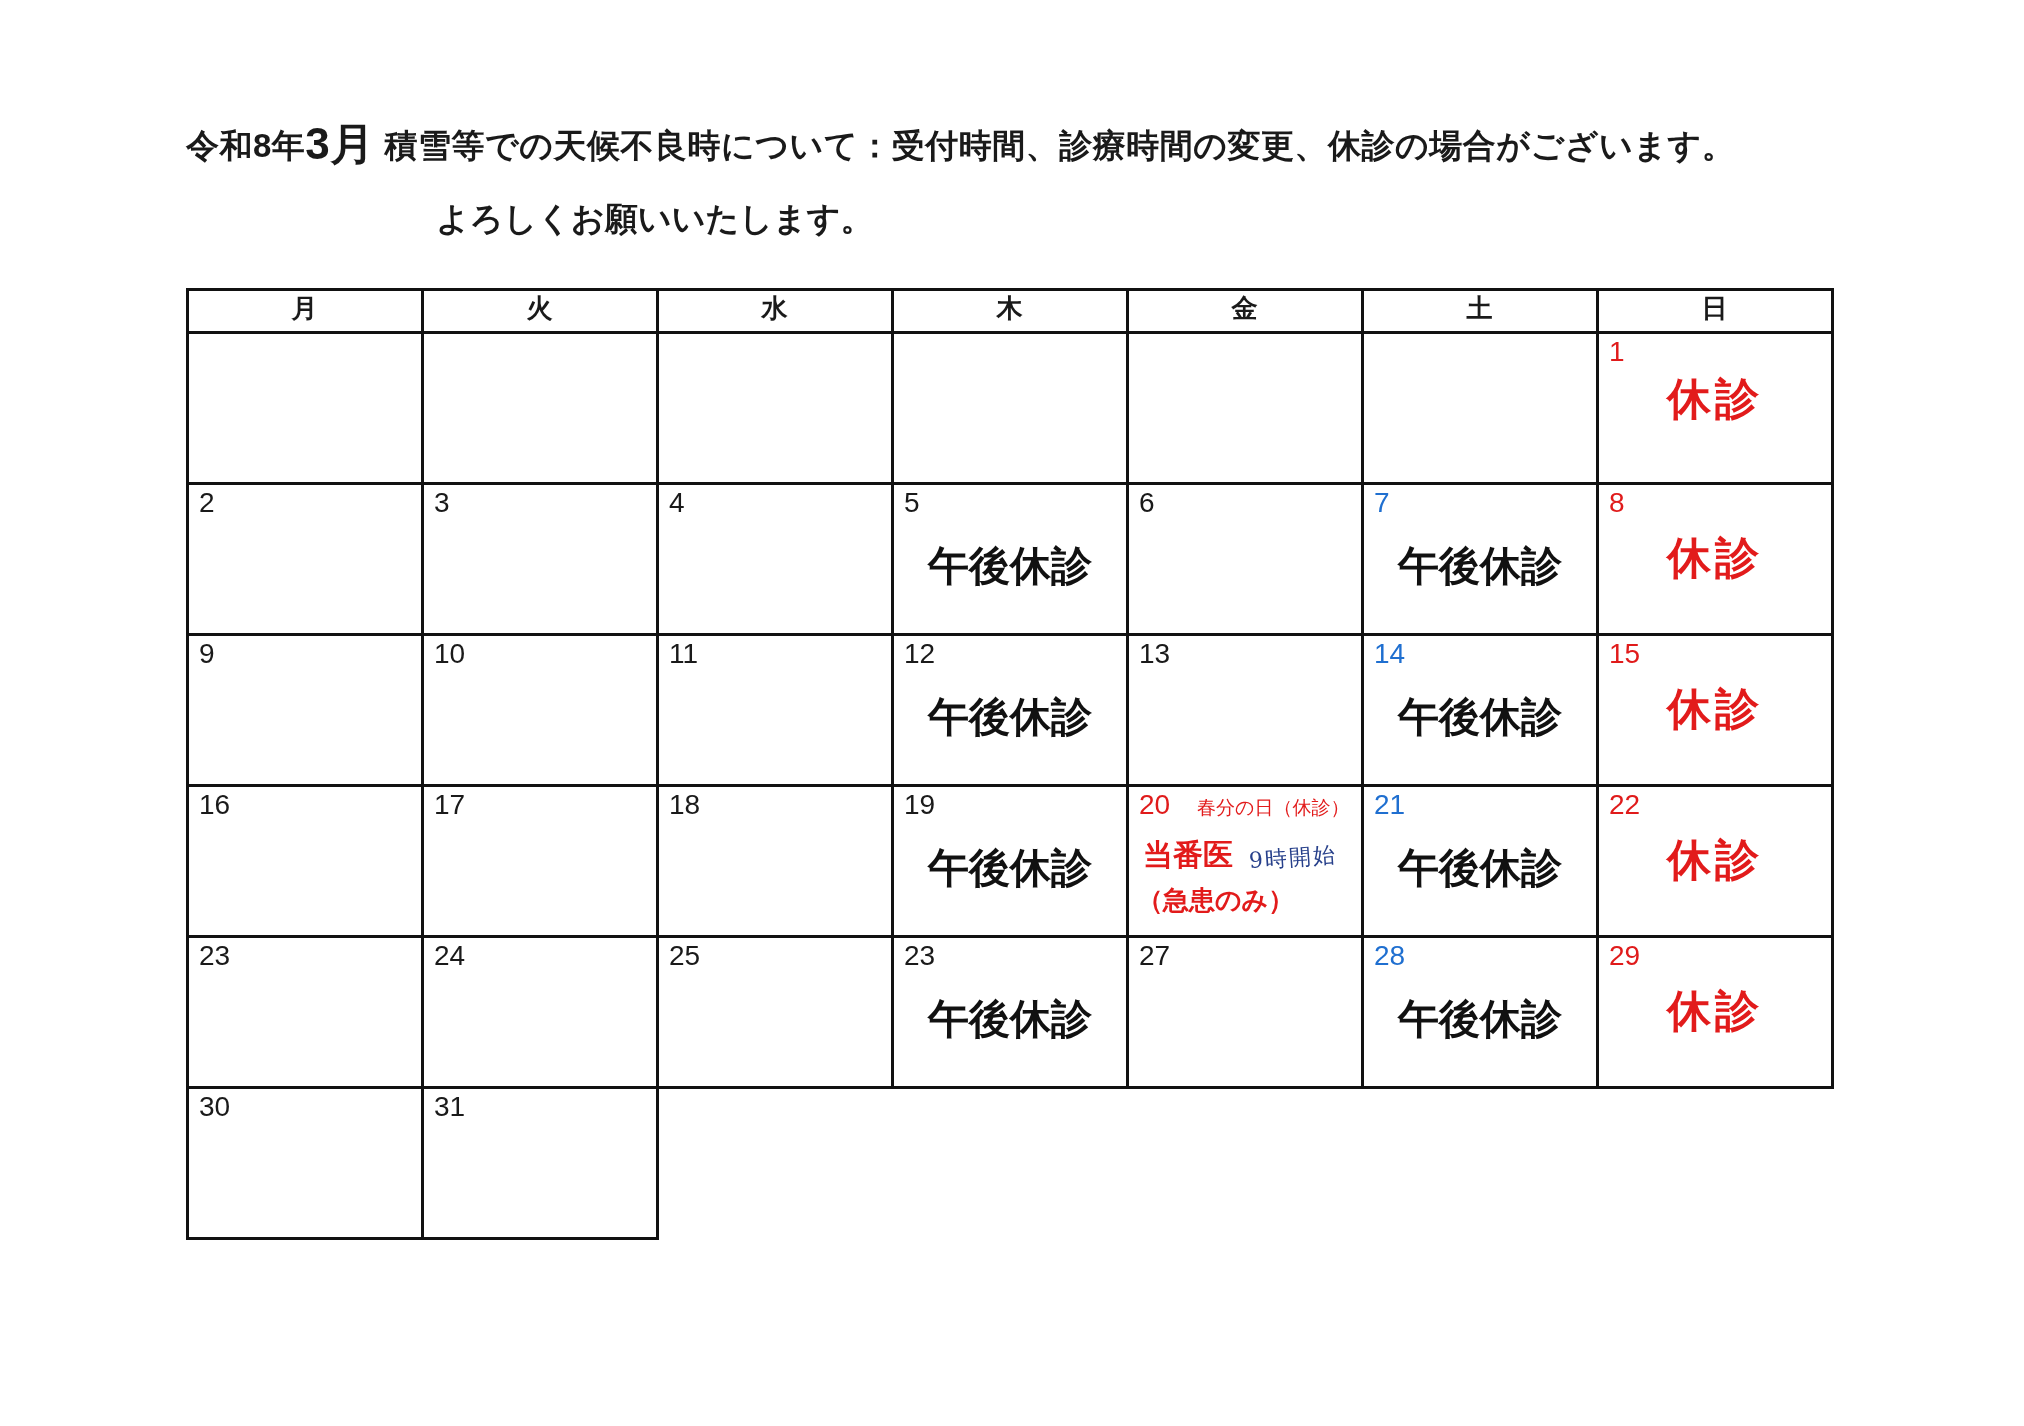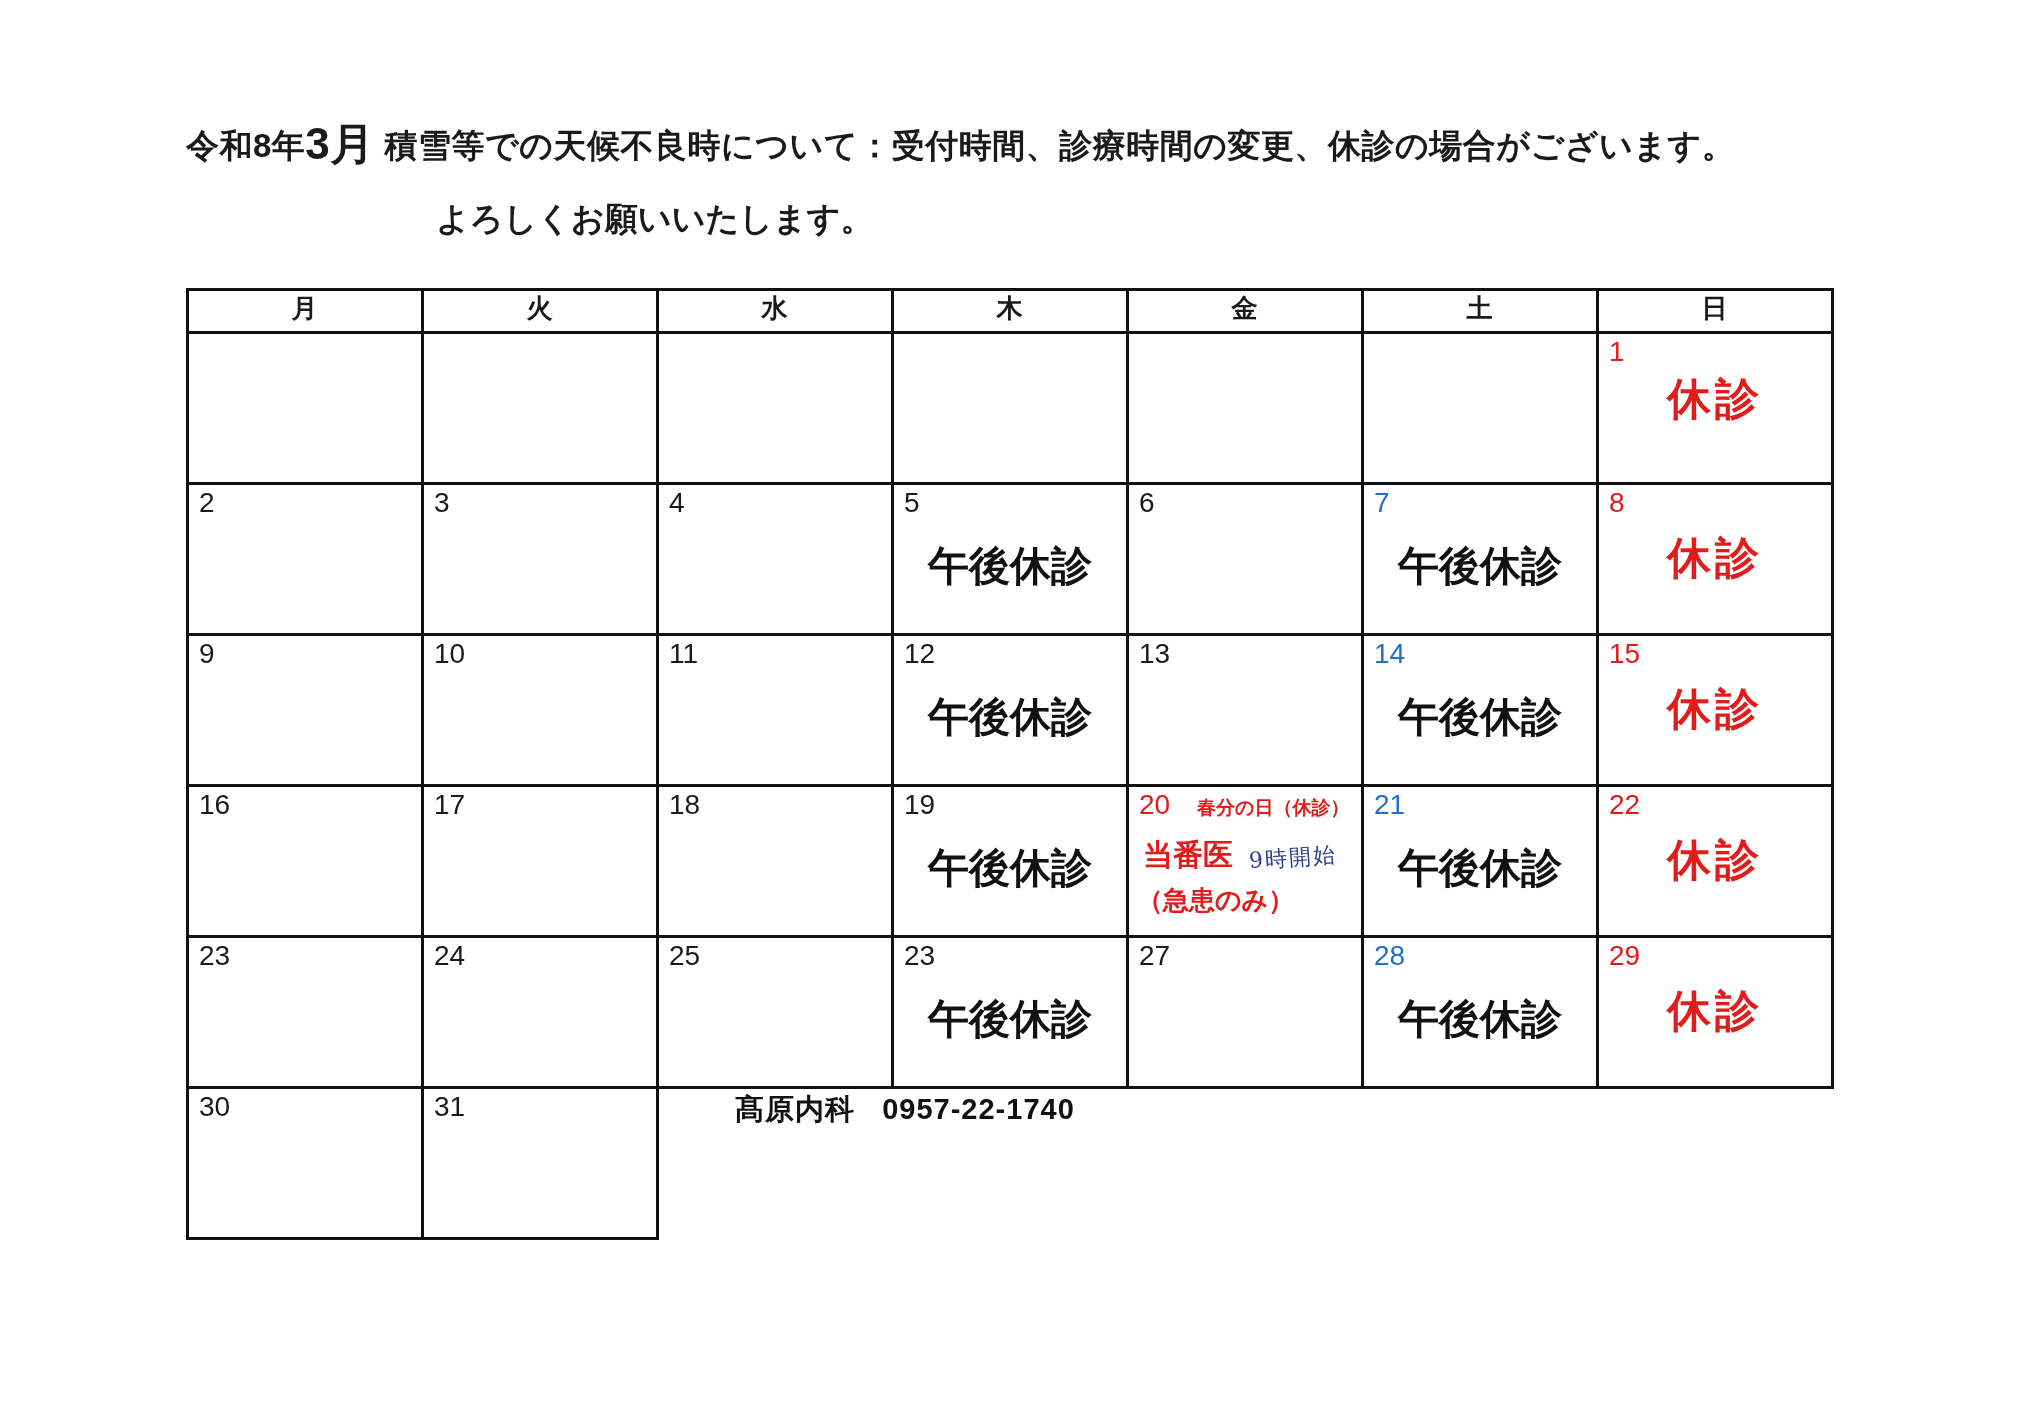--- a/index.html
+++ b/index.html
@@ -117,21 +117,21 @@
     letter-spacing: 4px;
     white-space: nowrap;
   }
   .kyushin.toprow { top: 36px; }
 
   .holiday-label {
     position: absolute;
     left: 68px;
     top: 8px;
     font-size: 19px;
-    font-weight: 700;
+    font-weight: 400;
     color: #e21b1b;
     white-space: nowrap;
   }
   .touban {
     position: absolute;
     left: 14px;
     top: 48px;
     font-size: 30px;
     font-weight: 700;
     color: #e21b1b;
@@ -352,18 +352,15 @@
           <span class="daynum">30</span>
         </td>
         <td class="daycell lastrow">
           <span class="daynum">31</span>
         </td>
         <td class="daycell lastrow nobox" colspan="5"></td>
       </tr>
     </tbody>
   </table>
 
-  <div class="clinic-info">
-    <span>髙原内科</span>&nbsp;&nbsp;&nbsp;<span>0957-22-1740</span>
-  </div>
 
 
 </div>
 
 </body></html>

